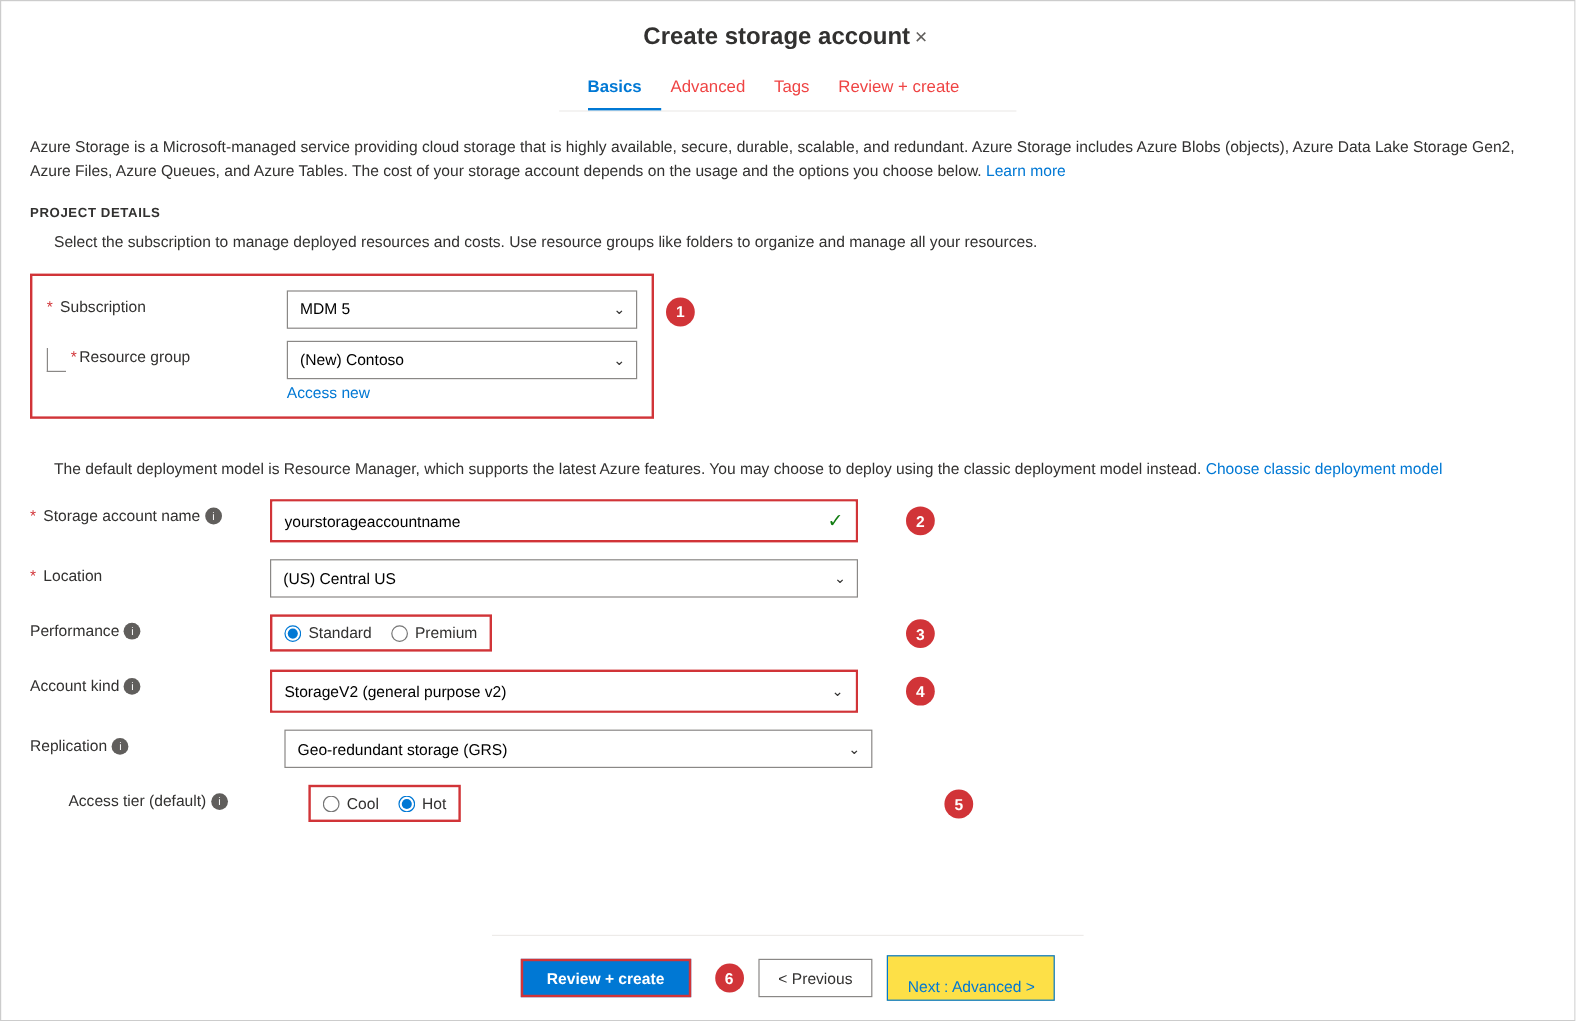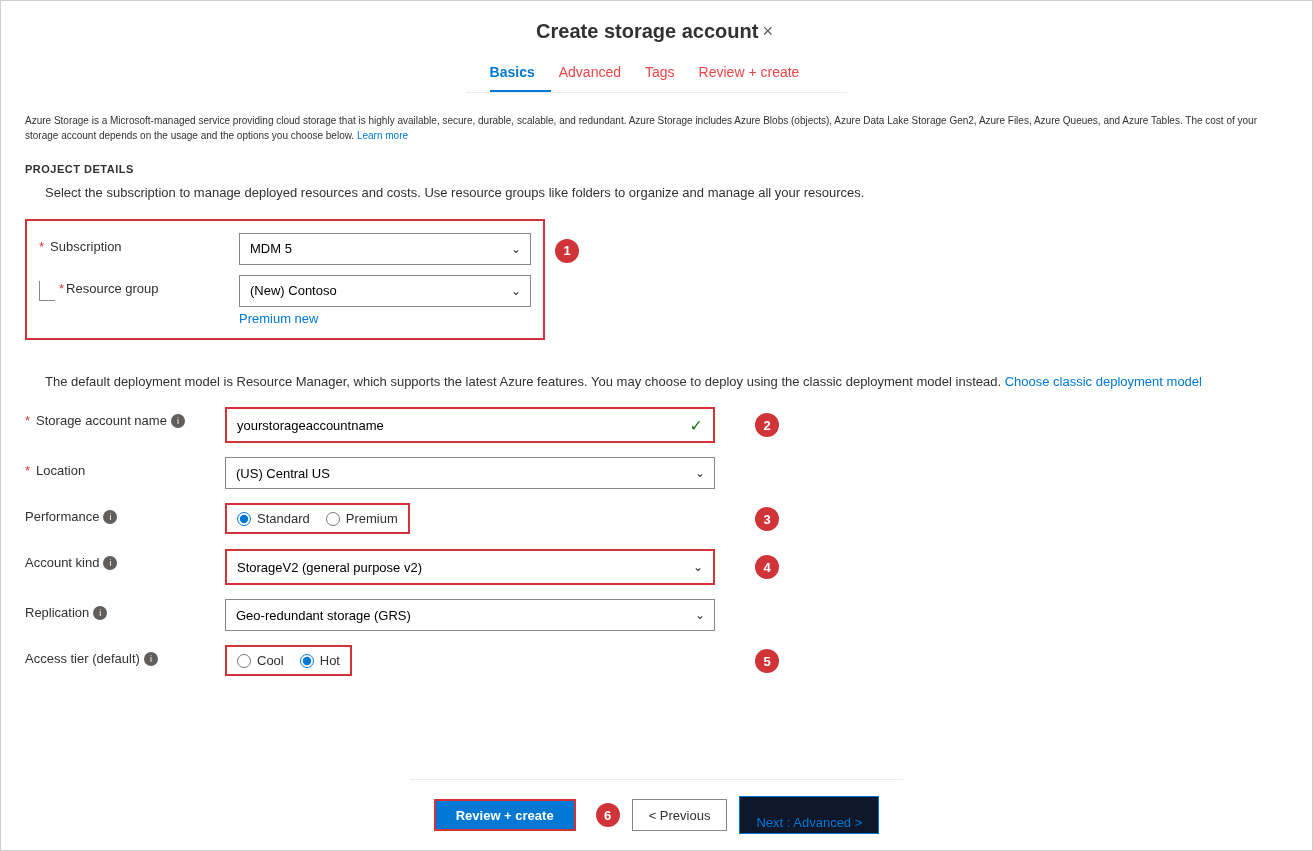--- a/index.html
+++ b/index.html
@@ -5,21 +5,21 @@
     * { box-sizing: border-box; margin: 0; padding: 0; }
     body { font-family: 'Segoe UI', Arial, sans-serif; font-size: 13px; color: #323130; background: #fff; }
     .dialog { width: 1313px; min-height: 851px; background: #fff; display: flex; flex-direction: column; border: 1px solid #ccc; align-items: center; }
     .dialog-header { display: flex; align-items: center; justify-content: space-between; padding: 16px 24px 0 24px; }
     .dialog-title { font-size: 20px; font-weight: 600; color: #323130; }
     .close-btn { background: none; border: none; cursor: pointer; font-size: 18px; color: #605e5c; padding: 4px; }
     .tabs { display: flex; padding: 0 24px; border-bottom: 1px solid #edebe9; margin-top: 8px; }
     .tab { padding: 10px 16px 10px 0; margin-right: 8px; cursor: pointer; font-size: 14px; color: #ef4444; border-bottom: 2px solid transparent; text-decoration: none; }
     .tab.active { color: #0078d4; border-bottom: 2px solid #0078d4; font-weight: 600; }
     .content { flex: 1; padding: 20px 24px; overflow-y: auto; }
-    .description { font-size: 10px; color: #323130; line-height: 1.5; margin-bottom: 16px; }
+    .description { font-size: 13px; color: #323130; line-height: 1.5; margin-bottom: 16px; }
     .learn-more { color: #0078d4; text-decoration: none; }
     .section-title { font-size: 11px; font-weight: 700; text-transform: uppercase; letter-spacing: 0.5px; color: #323130; margin-top: 20px; margin-bottom: 8px; }
     .section-desc { font-size: 13px; color: #323130; line-height: 1.5; margin-bottom: 16px; margin-left: 20px; }
     .form-row { display: flex; align-items: flex-start; margin-bottom: 14px; min-height: 32px; }
     .form-label { width: 200px; min-width: 200px; font-size: 13px; color: #323130; padding-top: 6px; display: flex; align-items: center; gap: 4px; }
     .required-star { color: #d13438; margin-right: 2px; }
     .info-icon { display: inline-flex; align-items: center; justify-content: center; width: 14px; height: 14px; border-radius: 50%; background: #605e5c; color: #fff; font-size: 9px; cursor: help; }
     .form-control { flex: 1; border-radius: 10px; }
     .text-input { border: 1px solid #8a8886; padding: 5px 10px; height: 32px; width: 100%; font-size: 13px; outline: none; }
     .input-with-check { position: relative; display: flex; align-items: center; }
@@ -29,21 +29,21 @@
     .radio-input { accent-color: #0078d4; width: 14px; height: 14px; }
     .project-box { border: 2px solid #d13438; padding: 12px; margin-bottom: 16px; }
     .create-new-link { color: #0078d4; text-decoration: none; font-size: 13px; margin-top: 4px; display: inline-block; cursor: pointer; }
     .annotation { display: inline-flex; align-items: center; justify-content: center; width: 24px; height: 24px; border-radius: 50%; background: #d13438; color: #fff; font-size: 13px; font-weight: 700; margin-left: 10px; flex-shrink: 0; }
     .storage-name-box { border: 2px solid #d13438; }
     .account-kind-box { border: 2px solid #d13438; }
     .access-tier-box { border: 2px solid #d13438; padding: 6px 10px; display: inline-flex; align-items: center; gap: 16px; }
     .footer { border-top: 1px solid #edebe9; padding: 16px 24px; display: flex; align-items: center; gap: 12px; background: #fff; }
     .btn-primary { background: #0078d4; color: #fff; border: 1px solid #0078d4; padding: 6px 20px; font-size: 13px; cursor: pointer; font-weight: 600; height: 32px; border: 2px solid #d13438; }
     .btn-secondary { background: #fff; color: #323130; border: 1px solid #8a8886; padding: 6px 16px; font-size: 13px; cursor: pointer; height: 32px; }
-    .btn-next { background: #0f172a; color: #0078d4; border: 1px solid #0078d4; padding: 18px 16px; font-size: 13px; cursor: pointer; height: 32px; }
+    .btn-next { background: #fde047; color: #0078d4; border: 1px solid #0078d4; padding: 18px 16px; font-size: 13px; cursor: pointer; height: 32px; }
     .annotation-6 { display: inline-flex; align-items: center; justify-content: center; width: 24px; height: 24px; border-radius: 50%; background: #d13438; color: #fff; font-size: 13px; font-weight: 700; margin-left: 8px; }
     .select-wrapper { position: relative; display: flex; align-items: center; }
     .select-wrapper select { appearance: none; -webkit-appearance: none; border: 1px solid #8a8886; padding: 5px 30px 5px 10px; height: 32px; width: 100%; font-size: 13px; background: #fff; cursor: pointer; }
     .select-wrapper .chevron-icon { position: absolute; right: 10px; pointer-events: none; font-size: 12px; }
     .performance-radio-box { border: 2px solid #d13438; padding: 6px 10px; display: inline-flex; align-items: center; gap: 16px; }
   </style>
 </head>
 <body>
 
 <div class="dialog">
@@ -94,21 +94,21 @@
             <span class="required-star">*</span>
             <span>Resource group</span>
           </div>
           <div class="form-control" style="max-width:490px;">
             <div class="select-wrapper">
               <select>
                 <option>(New) Contoso</option>
               </select>
               <span class="chevron-icon">⌄</span>
             </div>
-            <a href="#" class="create-new-link">Premium new</a>
+            <a href="#" class="create-new-link">Access new</a>
           </div>
         </div>
       </div>
       <div class="annotation" style="margin-top: 20px;">1</div>
     </div>
 
     <p class="section-desc">
       <span>The default deployment model is Resource Manager, which supports the latest Azure features. You may choose to deploy using the classic deployment model instead.</span>
       <a href="#" class="learn-more">Choose classic deployment model</a>
     </p>
@@ -183,32 +183,32 @@
         </div>
       </div>
       <div class="annotation">4</div>
     </div>
 
     <div class="form-row">
       <div class="form-label">
         <span>Replication</span>
         <span class="info-icon">i</span>
       </div>
-      <div class="form-control" style="max-width:490px;">
+      <div class="form-control" style="max-width:490px;margin-left:12px;">
         <div class="select-wrapper">
           <select>
             <option>Geo-redundant storage (GRS)</option>
           </select>
           <span class="chevron-icon">⌄</span>
         </div>
       </div>
     </div>
 
     <div style="display:flex; align-items:center; margin-bottom: 14px;">
-      <div class="form-row" style="flex:1; margin-bottom:0; max-width:720px;">
+      <div class="form-row" style="flex:1; margin-bottom:0; max-width:720px;margin-left:32px;">
         <div class="form-label">
           <span>Access tier (default)</span>
           <span class="info-icon">i</span>
         </div>
         <div class="form-control">
           <div class="access-tier-box" style="border:2px solid #d13438; display:inline-flex; padding: 6px 10px;">
             <label class="radio-label">
               <input type="radio" name="access-tier" class="radio-input" style="">
               <span>Cool</span>
             </label>

